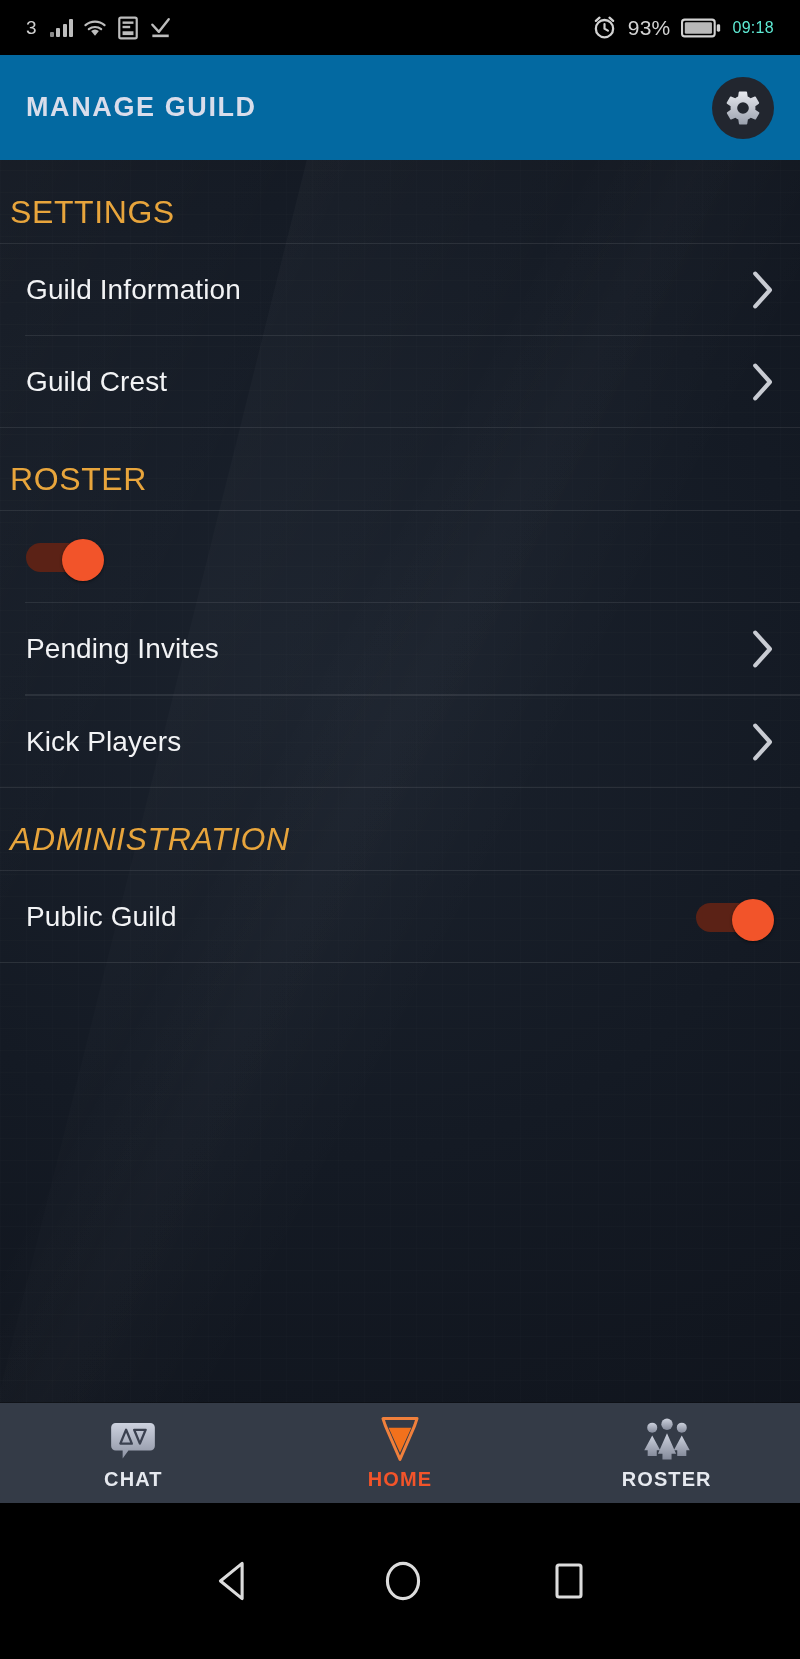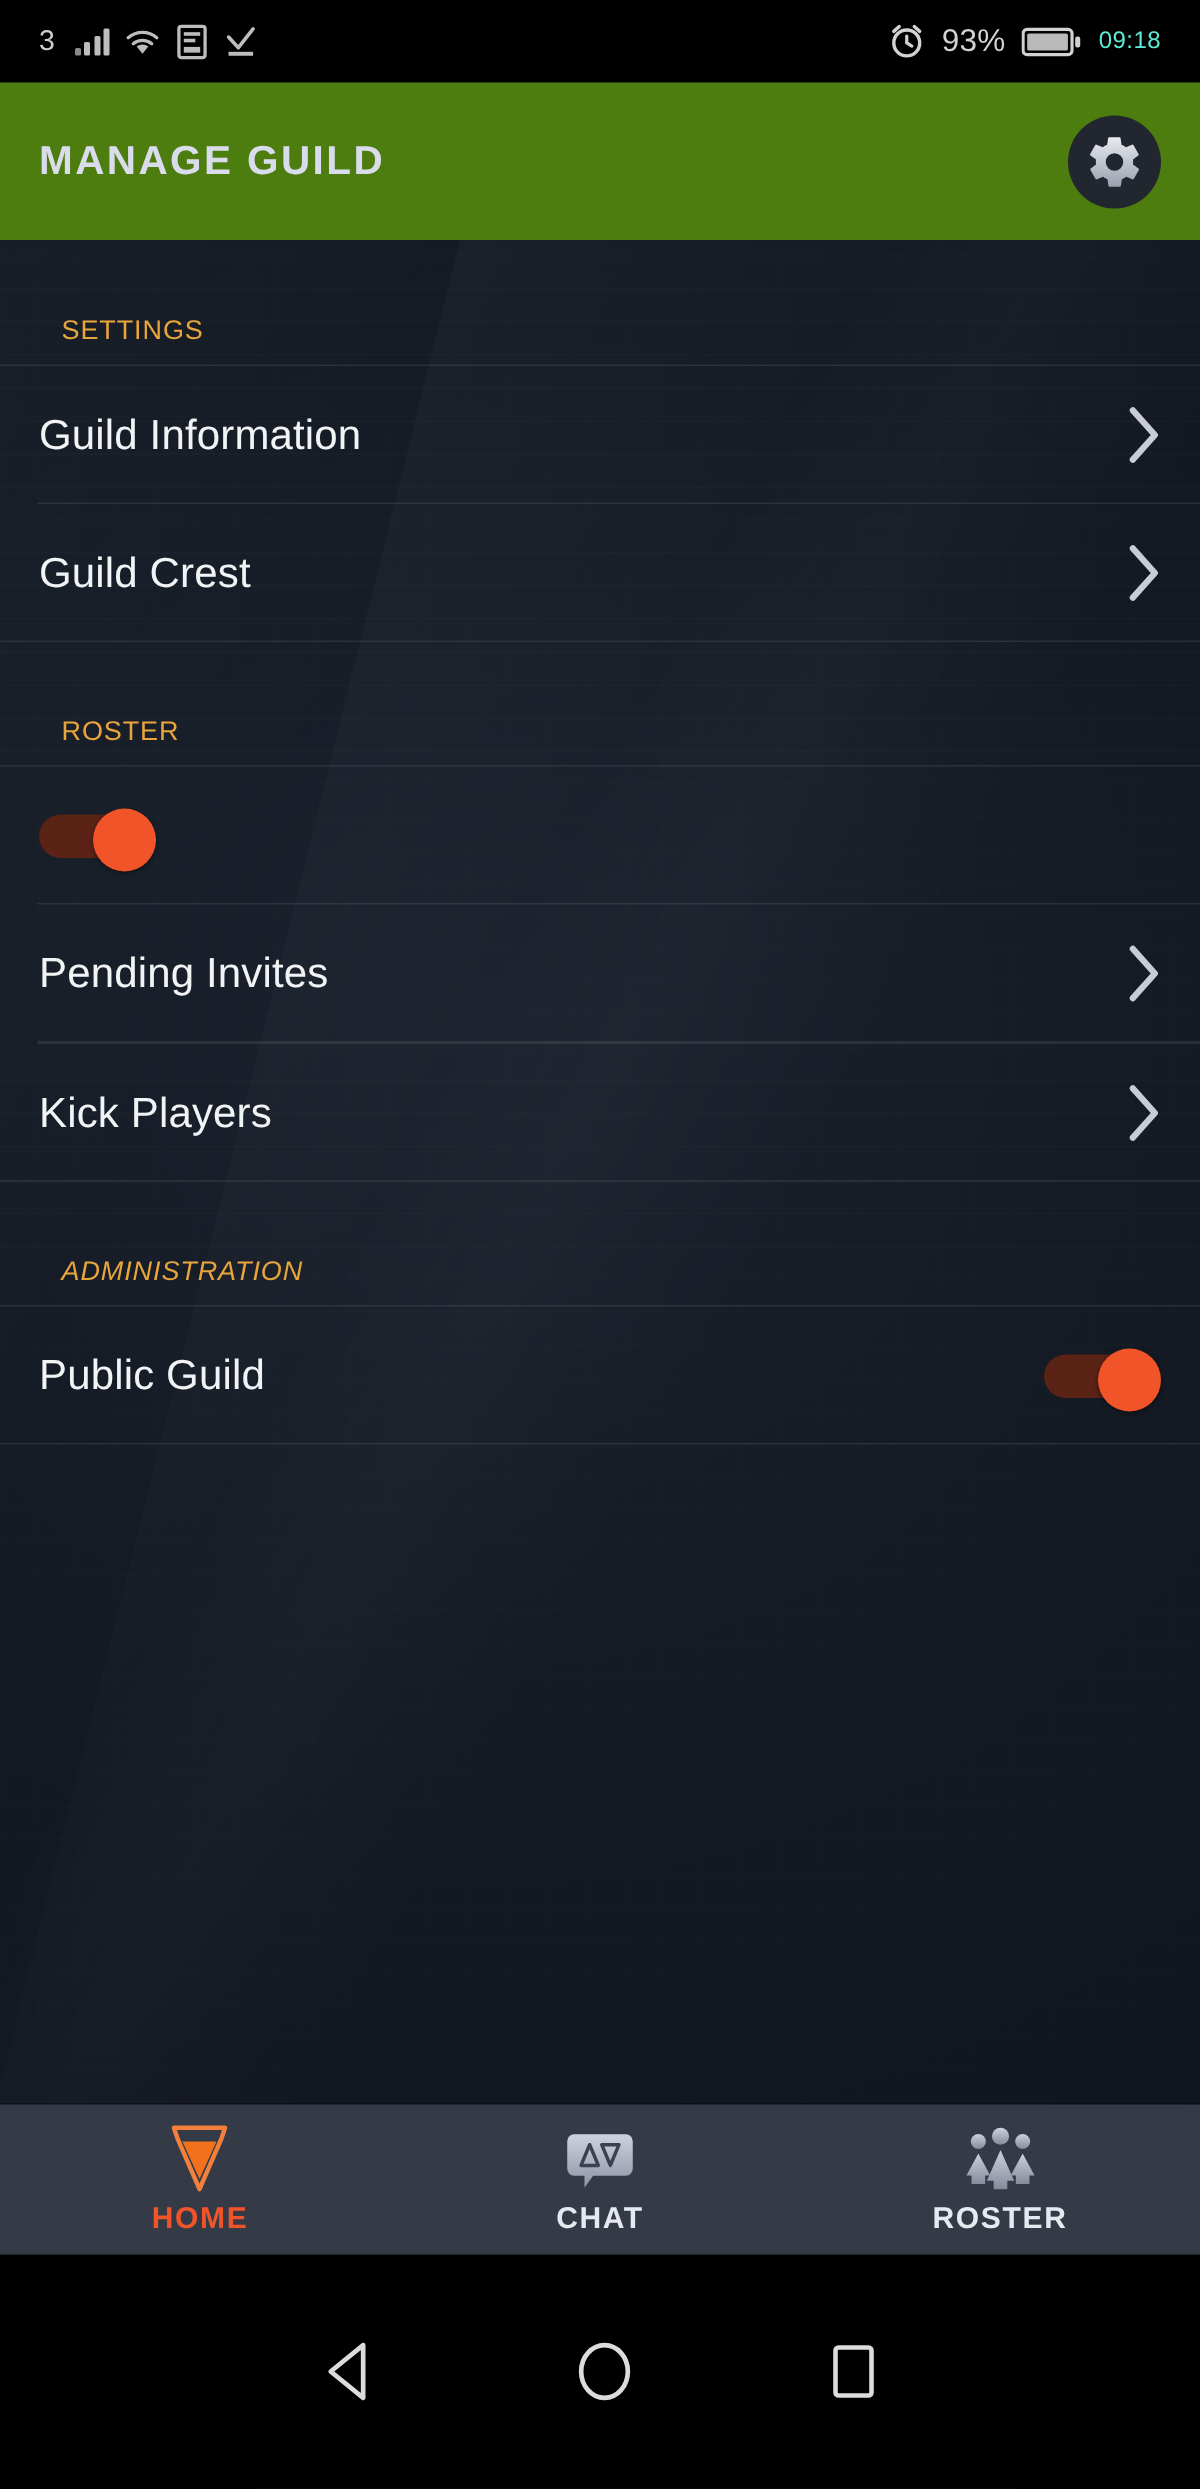--- a/index.html
+++ b/index.html
@@ -25,21 +25,21 @@
 
   .bars{ display:flex; align-items:flex-end; gap:2.5px; height:19px; }
   .bars i{ display:block; width:4px; background:#bdbdbd; border-radius:1px; }
   .bars i:nth-child(1){ height:5px;  background:#8a8a8a;}
   .bars i:nth-child(2){ height:9px;  }
   .bars i:nth-child(3){ height:13px; }
   .bars i:nth-child(4){ height:18px; }
 
   
   .appbar{
-    position:relative; height:105px; background:#4d7c0f;
+    position:relative; height:105px; background:#0369a1;
     display:flex; align-items:center; justify-content:space-between;
     padding:0 26px;
     box-shadow:0 1px 0 rgba(0,0,0,.45);
   }
   .appbar-title{
     font-size:27px; font-weight:bold; letter-spacing:1.6px;
     color:#d9ddeb;
   }
   .gear-btn{
     width:62px; height:62px; border-radius:50%;
@@ -65,23 +65,23 @@
     opacity:.85; pointer-events:none;
   }
   .content:after{
     content:""; position:absolute; top:-10%; left:18%; width:62%; height:125%;
     background:linear-gradient(105deg, rgba(255,255,255,.028), rgba(255,255,255,0) 55%);
     transform:skewX(-14deg); pointer-events:none;
   }
   .list{ position:relative; z-index:2; }
 
   .section-head{
-    font-size:18px; letter-spacing:.6px;
+    font-size:32px; letter-spacing:.6px;
     color:#e8a53c;
-    padding:0 41px;
+    padding:0 10px;
     display:flex; align-items:flex-end;
   }
   .divider{ height:1px; background:rgba(255,255,255,.085); margin-left:25px; }
   .divider.full{ margin-left:0; }
 
   .row{
     height:91px; padding:0 26px 0 26px;
     display:flex; align-items:center; justify-content:space-between;
   }
   .row-label{ font-size:28px; color:#f2f3f5; letter-spacing:.1px; }
@@ -256,43 +256,43 @@
       </div>
       <div class="divider full"></div>
 
     </div>
   </div>
 
   <div class="bottomnav">
 
     <div class="navitem">
       <span class="nav-ico">
-        <svg width="50" height="50" viewBox="0 0 40 44">
-          <path d="M5 4 H35 L33 10 L20 40 L7 10 Z" fill="none" stroke="#f0803c" stroke-width="2.6" stroke-linejoin="round"></path>
-          <path d="M10 12 H30 L20 34 Z" fill="#f2711c"></path>
-        </svg>
-      </span>
-      <span class="nav-label active">HOME</span>
-    </div>
-
-    <div class="navitem">
-      <span class="nav-ico">
         <svg width="46" height="46" viewBox="0 0 40 40">
           <defs>
             <linearGradient id="chatG" x1="0" y1="0" x2="0" y2="1">
               <stop offset="0%" stop-color="#cdd2df"></stop>
               <stop offset="100%" stop-color="#8d93a3"></stop>
             </linearGradient>
           </defs>
           <path d="M5 6 h30 a4 4 0 0 1 4 4 v16 a4 4 0 0 1-4 4 H16 l-5 7 v-7 H5 a4 4 0 0 1-4-4 V10 a4 4 0 0 1 4-4 z" fill="url(#chatG)"></path>
           <path d="M9 24 L14 12 L19 24 Z" fill="none" stroke="#3b4150" stroke-width="2" stroke-linejoin="round"></path>
           <path d="M21 12 L26 24 L31 12 Z" fill="none" stroke="#3b4150" stroke-width="2" stroke-linejoin="round"></path>
         </svg>
       </span>
       <span class="nav-label">CHAT</span>
+    </div>
+
+    <div class="navitem">
+      <span class="nav-ico">
+        <svg width="50" height="50" viewBox="0 0 40 44">
+          <path d="M5 4 H35 L33 10 L20 40 L7 10 Z" fill="none" stroke="#f0803c" stroke-width="2.6" stroke-linejoin="round"></path>
+          <path d="M10 12 H30 L20 34 Z" fill="#f2711c"></path>
+        </svg>
+      </span>
+      <span class="nav-label active">HOME</span>
     </div>
 
     <div class="navitem">
       <span class="nav-ico">
         <svg width="50" height="46" viewBox="0 0 44 40">
           <defs>
             <linearGradient id="pplG" x1="0" y1="0" x2="0" y2="1">
               <stop offset="0%" stop-color="#ccd1dd"></stop>
               <stop offset="100%" stop-color="#858b9b"></stop>
             </linearGradient>

